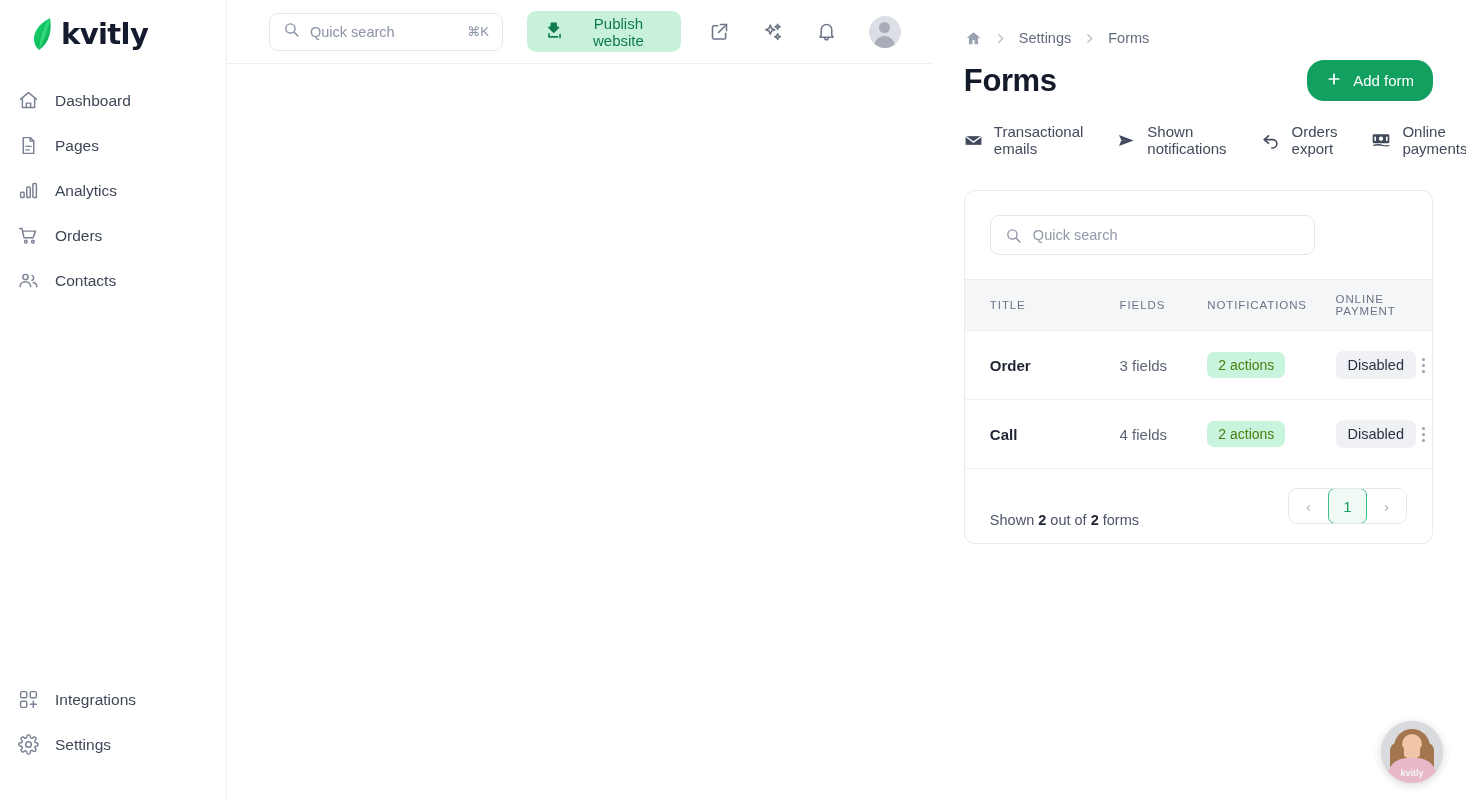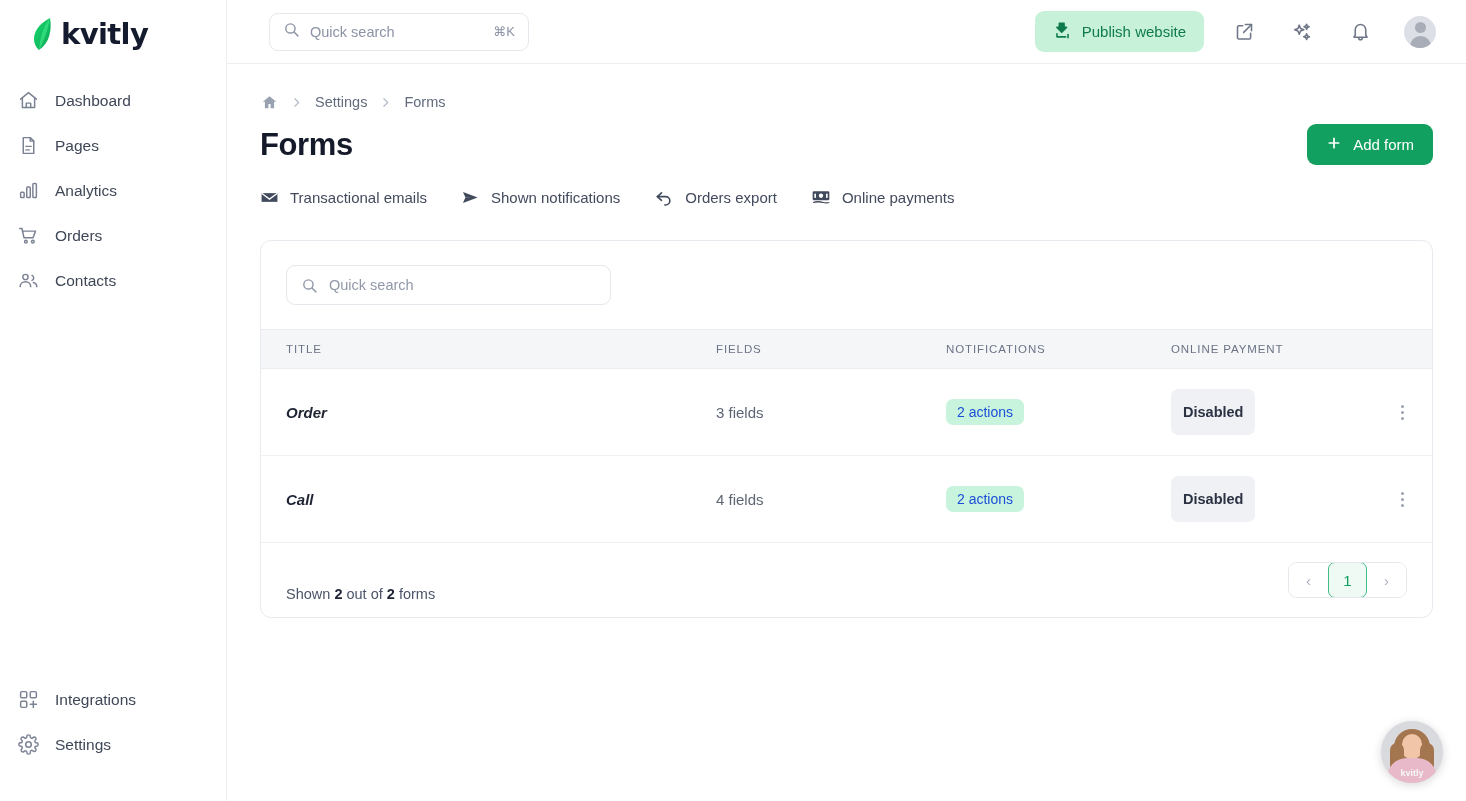--- a/index.html
+++ b/index.html
@@ -39,21 +39,21 @@
   .nav-ico { width: 26px; height: 26px; display: flex; align-items: center; justify-content: center; flex: 0 0 26px; }
   .nav-label { font-size: 15.5px; color: #3f4757; }
   .beta-badge {
     font-size: 11.5px; font-weight: bold; color: #3b5bdb;
     background: #e3eafd; border-radius: 10px;
     padding: 3px 9px 4px; margin-left: 6px; line-height: 1;
   }
   .nav-bottom { position: absolute; bottom: 34px; left: 0; right: 0; }
 
   
-  .main { flex: 1; display: flex; flex-direction: column; min-width: 0; background: #ffffff; }
+  .main { flex: 1; display: flex; flex-direction: row; min-width: 0; background: #ffffff; }
 
   .topbar {
     height: 64px; flex: 0 0 64px;
     border-bottom: 1px solid #eceef2;
     display: flex; align-items: center;
     padding: 0 30px 0 42px; gap: 12px;
     background: #fff;
   }
   .qsearch {
     width: 260px; height: 38px;
@@ -97,21 +97,21 @@
     display: flex; align-items: center; gap: 12px;
     height: 40px; margin-top: 18px; padding-left: 1px;
   }
   .bc-link { font-size: 14.5px; color: #626b7d; cursor: pointer; }
   .bc-sep { color: #b7bdc9; font-size: 14px; display:flex; }
 
   .title-row { display: flex; align-items: center; margin-top: 2px; }
   .page-title { font-size: 31px; font-weight: bold; letter-spacing: -0.4px; color: #141a29; }
   .add-btn {
     margin-left: auto; background: #11a05f; color: #fff;
-    height: 41px; padding: 8px 19px; border-radius: 9px;
+    height: 41px; padding: 8px 19px; border-radius: 17px;
     display: flex; align-items: center; gap: 11px;
     font-size: 15px; border: none; cursor: pointer;
     font-family: "Liberation Sans", sans-serif;
   }
 
   .tabs { display: flex; align-items: center; gap: 34px; margin-top: 22px; }
   .tab { display: flex; align-items: center; gap: 11px; cursor: pointer; }
   .tab-label { font-size: 15px; color: #424a5c; }
 
   .card {
@@ -135,29 +135,29 @@
     color: #6b7386; font-weight: normal; padding: 13px 0; text-transform: uppercase;
   }
   th.c1, td.c1 { padding-left: 25px; width: 455px; }
   th.c2, td.c2 { width: 230px; }
   th.c3, td.c3 { width: 225px; }
   th.c4, td.c4 { width: auto; }
   th.c5, td.c5 { width: 60px; }
   tbody tr { border-bottom: 1px solid #eef0f3; }
   tbody tr:last-child { border-bottom: 1px solid #eef0f3; }
   td { padding: 20px 0; font-size: 15px; vertical-align: middle; }
-  .cell-title { font-weight: bold; color: #1e2433; font-size: 15px; font-style: italic; }
+  .cell-title { font-weight: bold; color: #1e2433; font-size: 15px; }
   .cell-muted { color: #5d6575; font-size: 15px; }
   .pill-green {
-    display: inline-block; background: #c8f3dc; color: #1d4ed8;
+    display: inline-block; background: #c8f3dc; color: #4d7c0f;
     font-size: 14px; padding: 5px 11px; border-radius: 7px; text-align: center;
   }
   .pill-grey {
     display: inline-block; background: #f0f1f4; color: #2a3142;
-    font-size: 14.5px; font-weight: bold; padding: 15px 12px; border-radius: 7px;
+    font-size: 14.5px; font-weight: normal; padding: 6px 12px; border-radius: 7px;
   }
   .kebab { display: flex; flex-direction: column; gap: 3px; align-items: center; cursor: pointer; }
   .kebab i { width: 3px; height: 3px; border-radius: 50%; background: #9aa1b1; display: block; }
 
   .card-foot {
     display: flex; align-items: center;
     padding: 22px 25px; height: 74px;
   }
   .shown-text { font-size: 14.5px; color: #4b5468; margin-top: 28px; }
   .shown-text b { font-weight: bold; color: #1e2433; }

